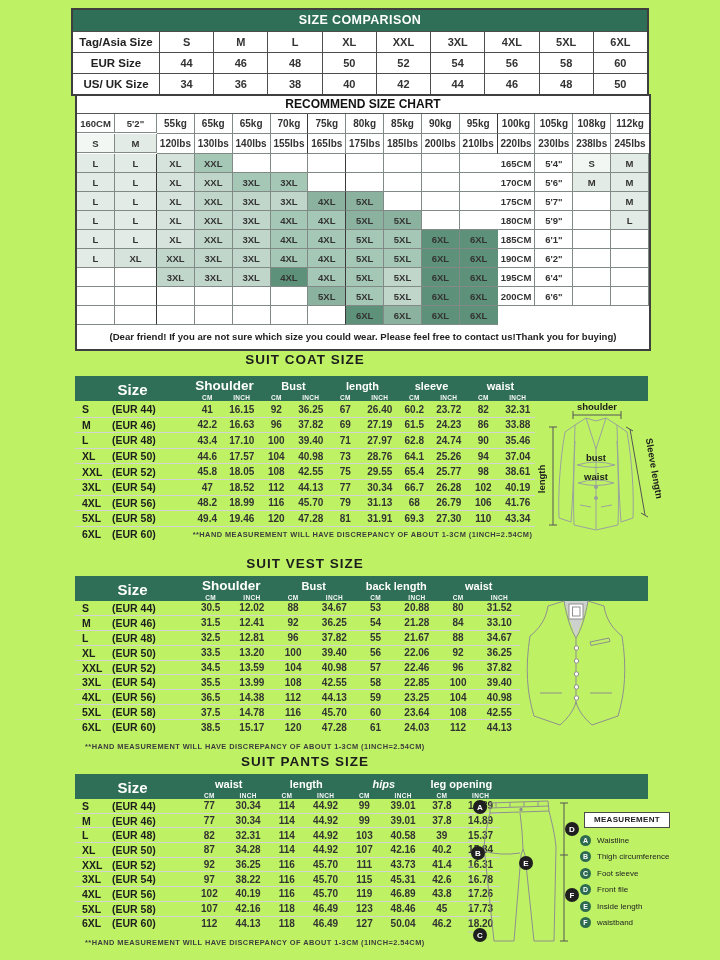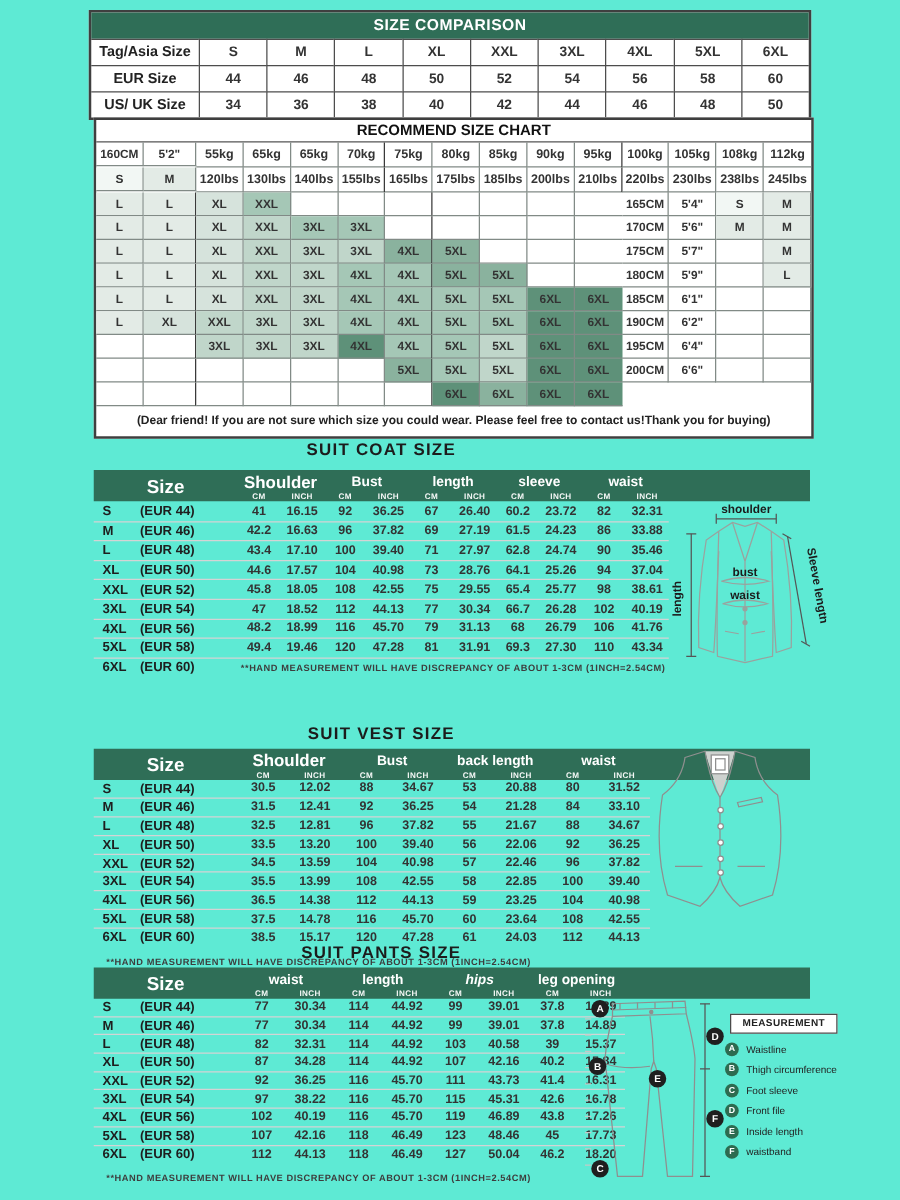--- a/index.html
+++ b/index.html
@@ -1,18 +1,18 @@
 <!DOCTYPE html>
 <html><head>
 <meta charset="utf-8">
 <style>
   :root{ --green:#2f6e57; --bdark:#3f3f3f; --bgray:#818a86; }
   html,body{margin:0;padding:0;background:#fff;}
   body{width:720px;height:960px;font-family:"Liberation Sans",sans-serif;-webkit-font-smoothing:antialiased;}
-  .page{position:relative;width:720px;height:960px;background:#5eead4;overflow:hidden;}
+  .page{position:relative;width:720px;height:960px;background:#bef264;overflow:hidden;}
 
   
   #comparison{position:absolute;left:71px;top:8px;width:574px;border:2px solid var(--bdark);background:#fff;}
   .cmp-title{background:var(--green);color:#fff;font-weight:bold;font-size:12.5px;letter-spacing:.4px;text-align:center;height:21px;line-height:21px;}
   .cmp-grid{display:grid;grid-template-columns:86px repeat(9,1fr);}
   .cmp-cell{border-top:1px solid #4d4d4d;border-left:1px solid #4d4d4d;height:20px;display:flex;align-items:center;justify-content:center;font-size:11px;font-weight:bold;color:#333;}
   .cmp-grid .cmp-cell:nth-child(10n+1){border-left:none;font-size:11.5px;color:#222;}
 
   
   #recommend{position:absolute;left:75px;top:94px;width:572px;border:2px solid var(--bdark);background:#fff;}
@@ -451,21 +451,21 @@
     </g>
     <g fill="#1c1c1c" font-size="9.5" font-weight="bold" text-anchor="middle">
       <text x="64" y="9">shoulder</text>
       <text x="12" y="78" transform="rotate(-90 12 78)">length</text>
       <text x="63" y="60">bust</text>
       <text x="63" y="78.5">waist</text>
       <text x="118" y="68" transform="rotate(80 118 68)">Sleeve length</text>
     </g>
   </svg>
 
-  <div class="sec" style="top:579px;" id="vest-sec">
+  <div class="sec" style="top:556px;" id="vest-sec">
     <div class="suit-title">SUIT VEST SIZE</div>
     <div class="suit-head" id="vest-head" style="top: 20px; grid-template-columns: 115px repeat(8, 41.25px) 1fr;">
         <div class="size-h" style="grid-column: 1;">Size</div>
         <div class="g-label big" style="grid-column: 2 / span 2;">Shoulder</div>
         <div class="sub-h" style="grid-area: 2 / 2;">CM</div>
         <div class="sub-h" style="grid-area: 2 / 3;">INCH</div>
         <div class="g-label" style="grid-column: 4 / span 2;">Bust</div>
         <div class="sub-h" style="grid-area: 2 / 4;">CM</div>
         <div class="sub-h" style="grid-area: 2 / 5;">INCH</div>
         <div class="g-label" style="grid-column: 6 / span 2;">back length</div>

